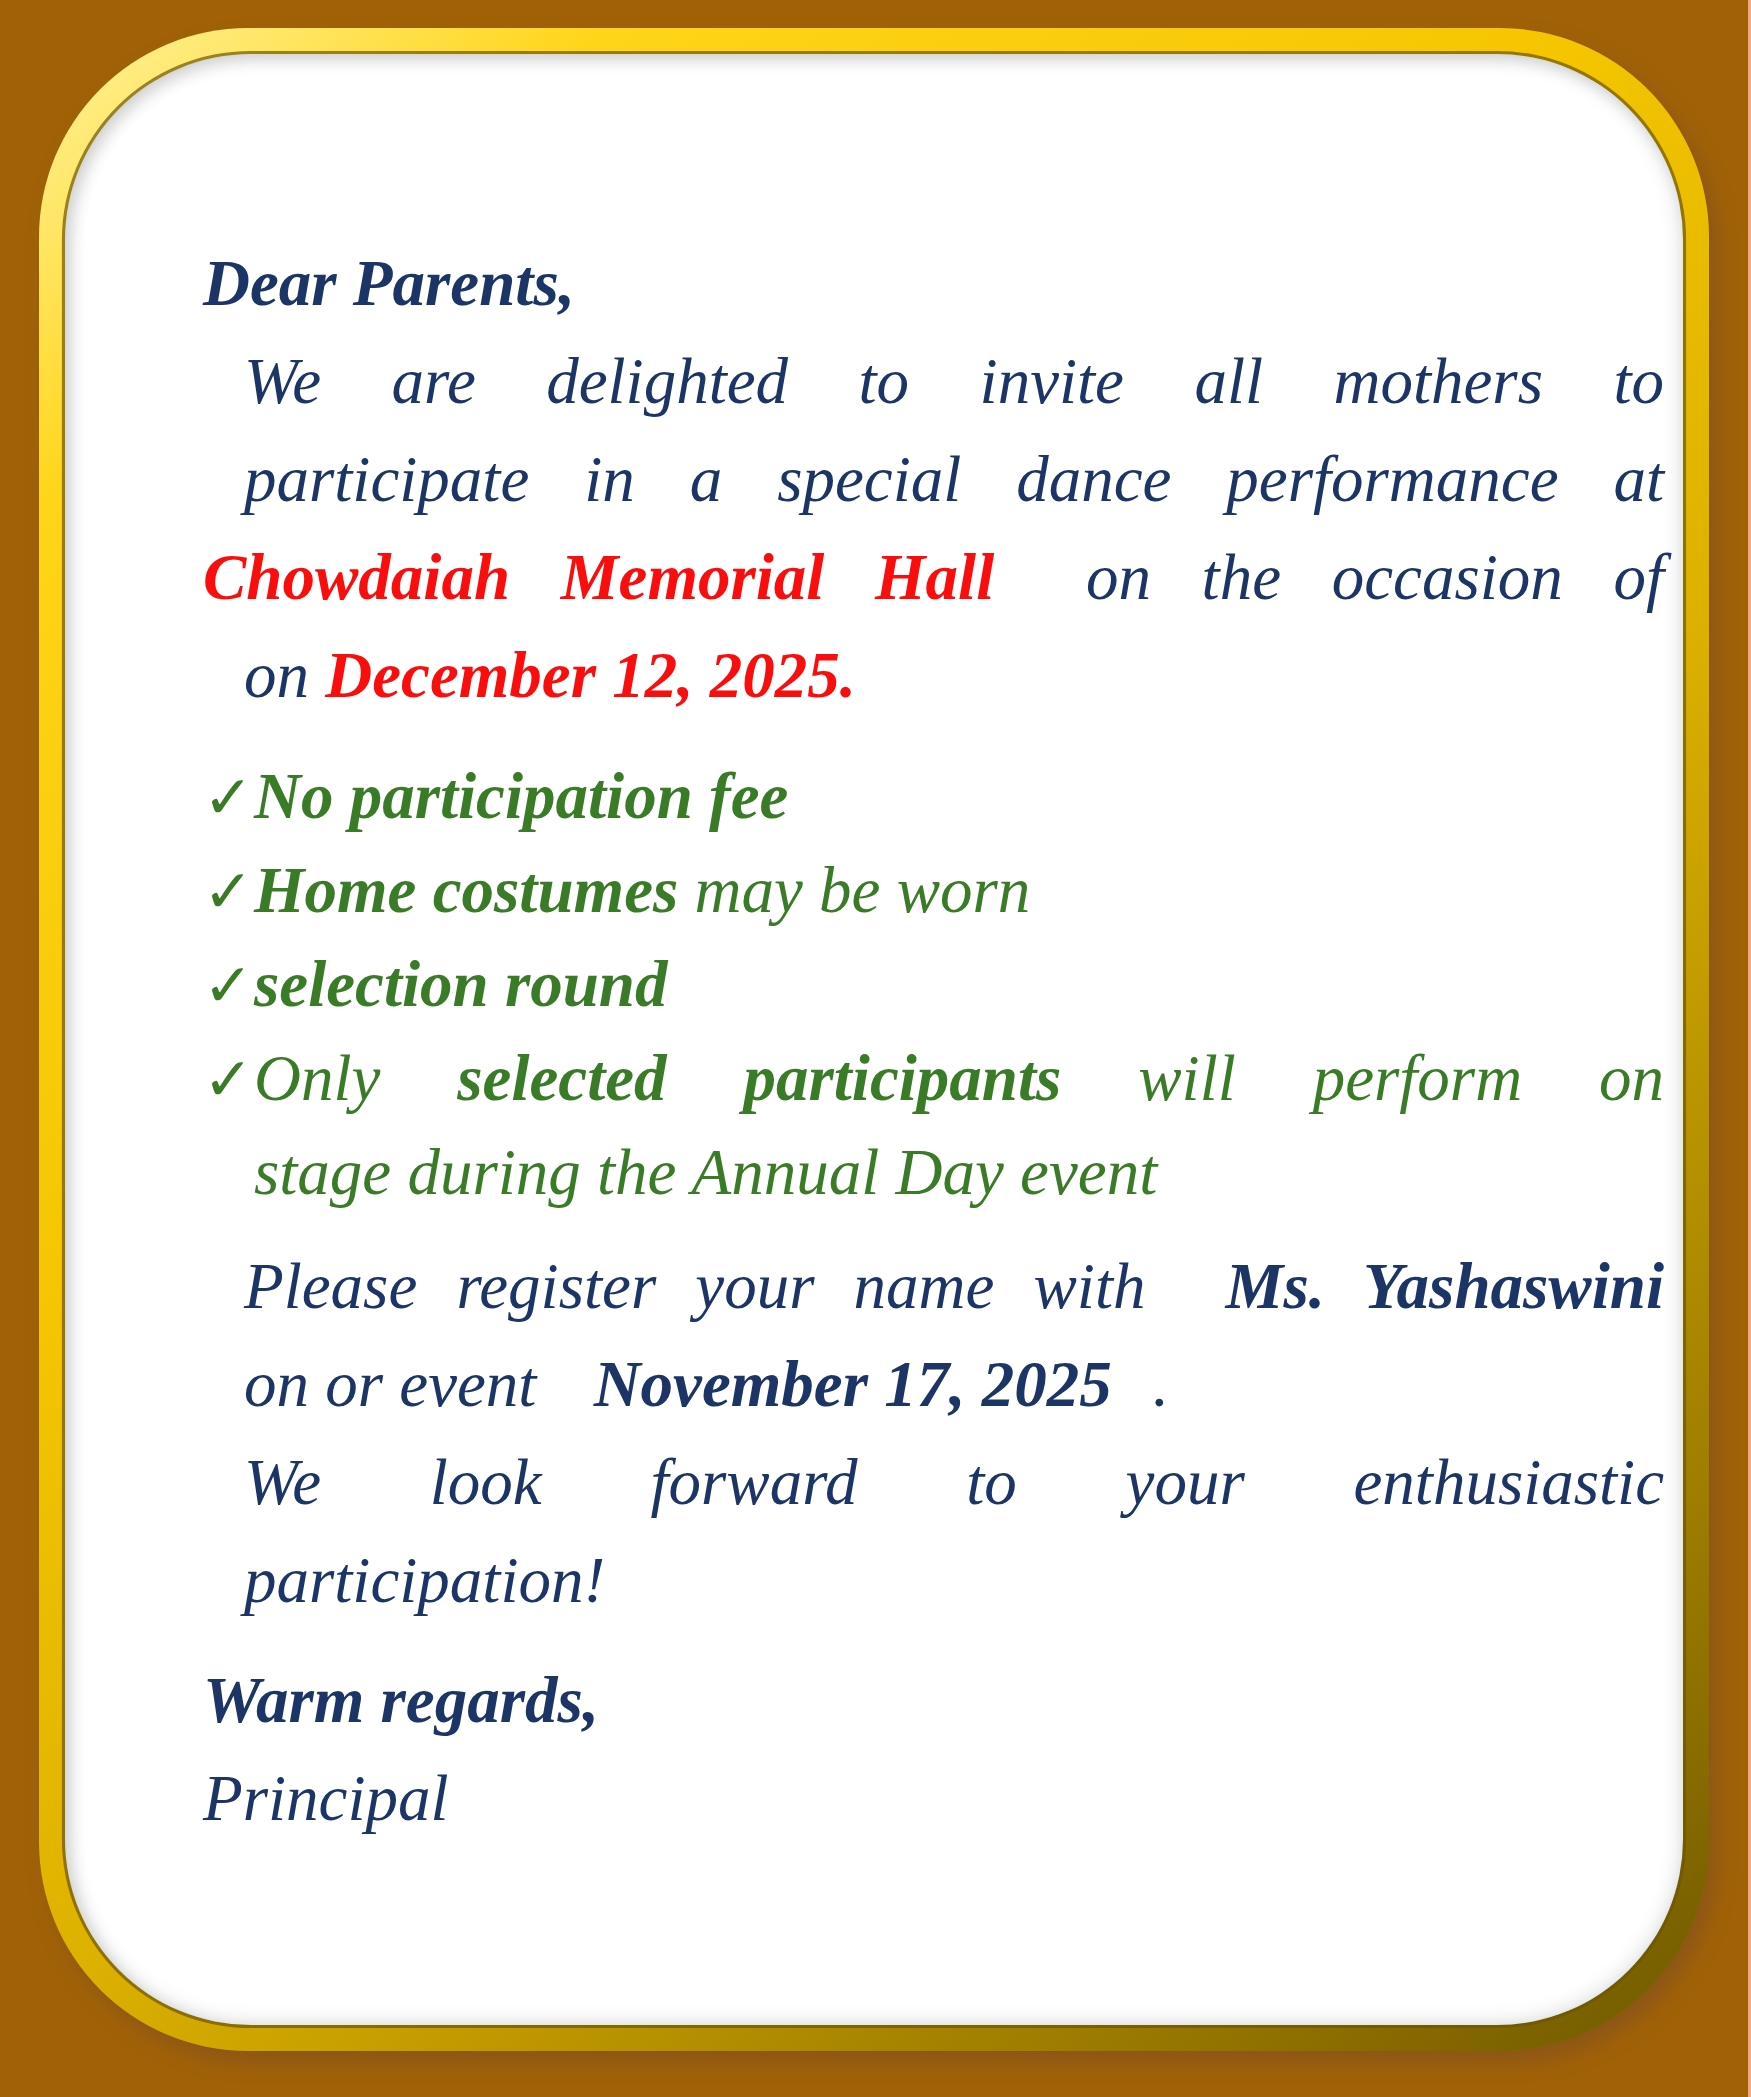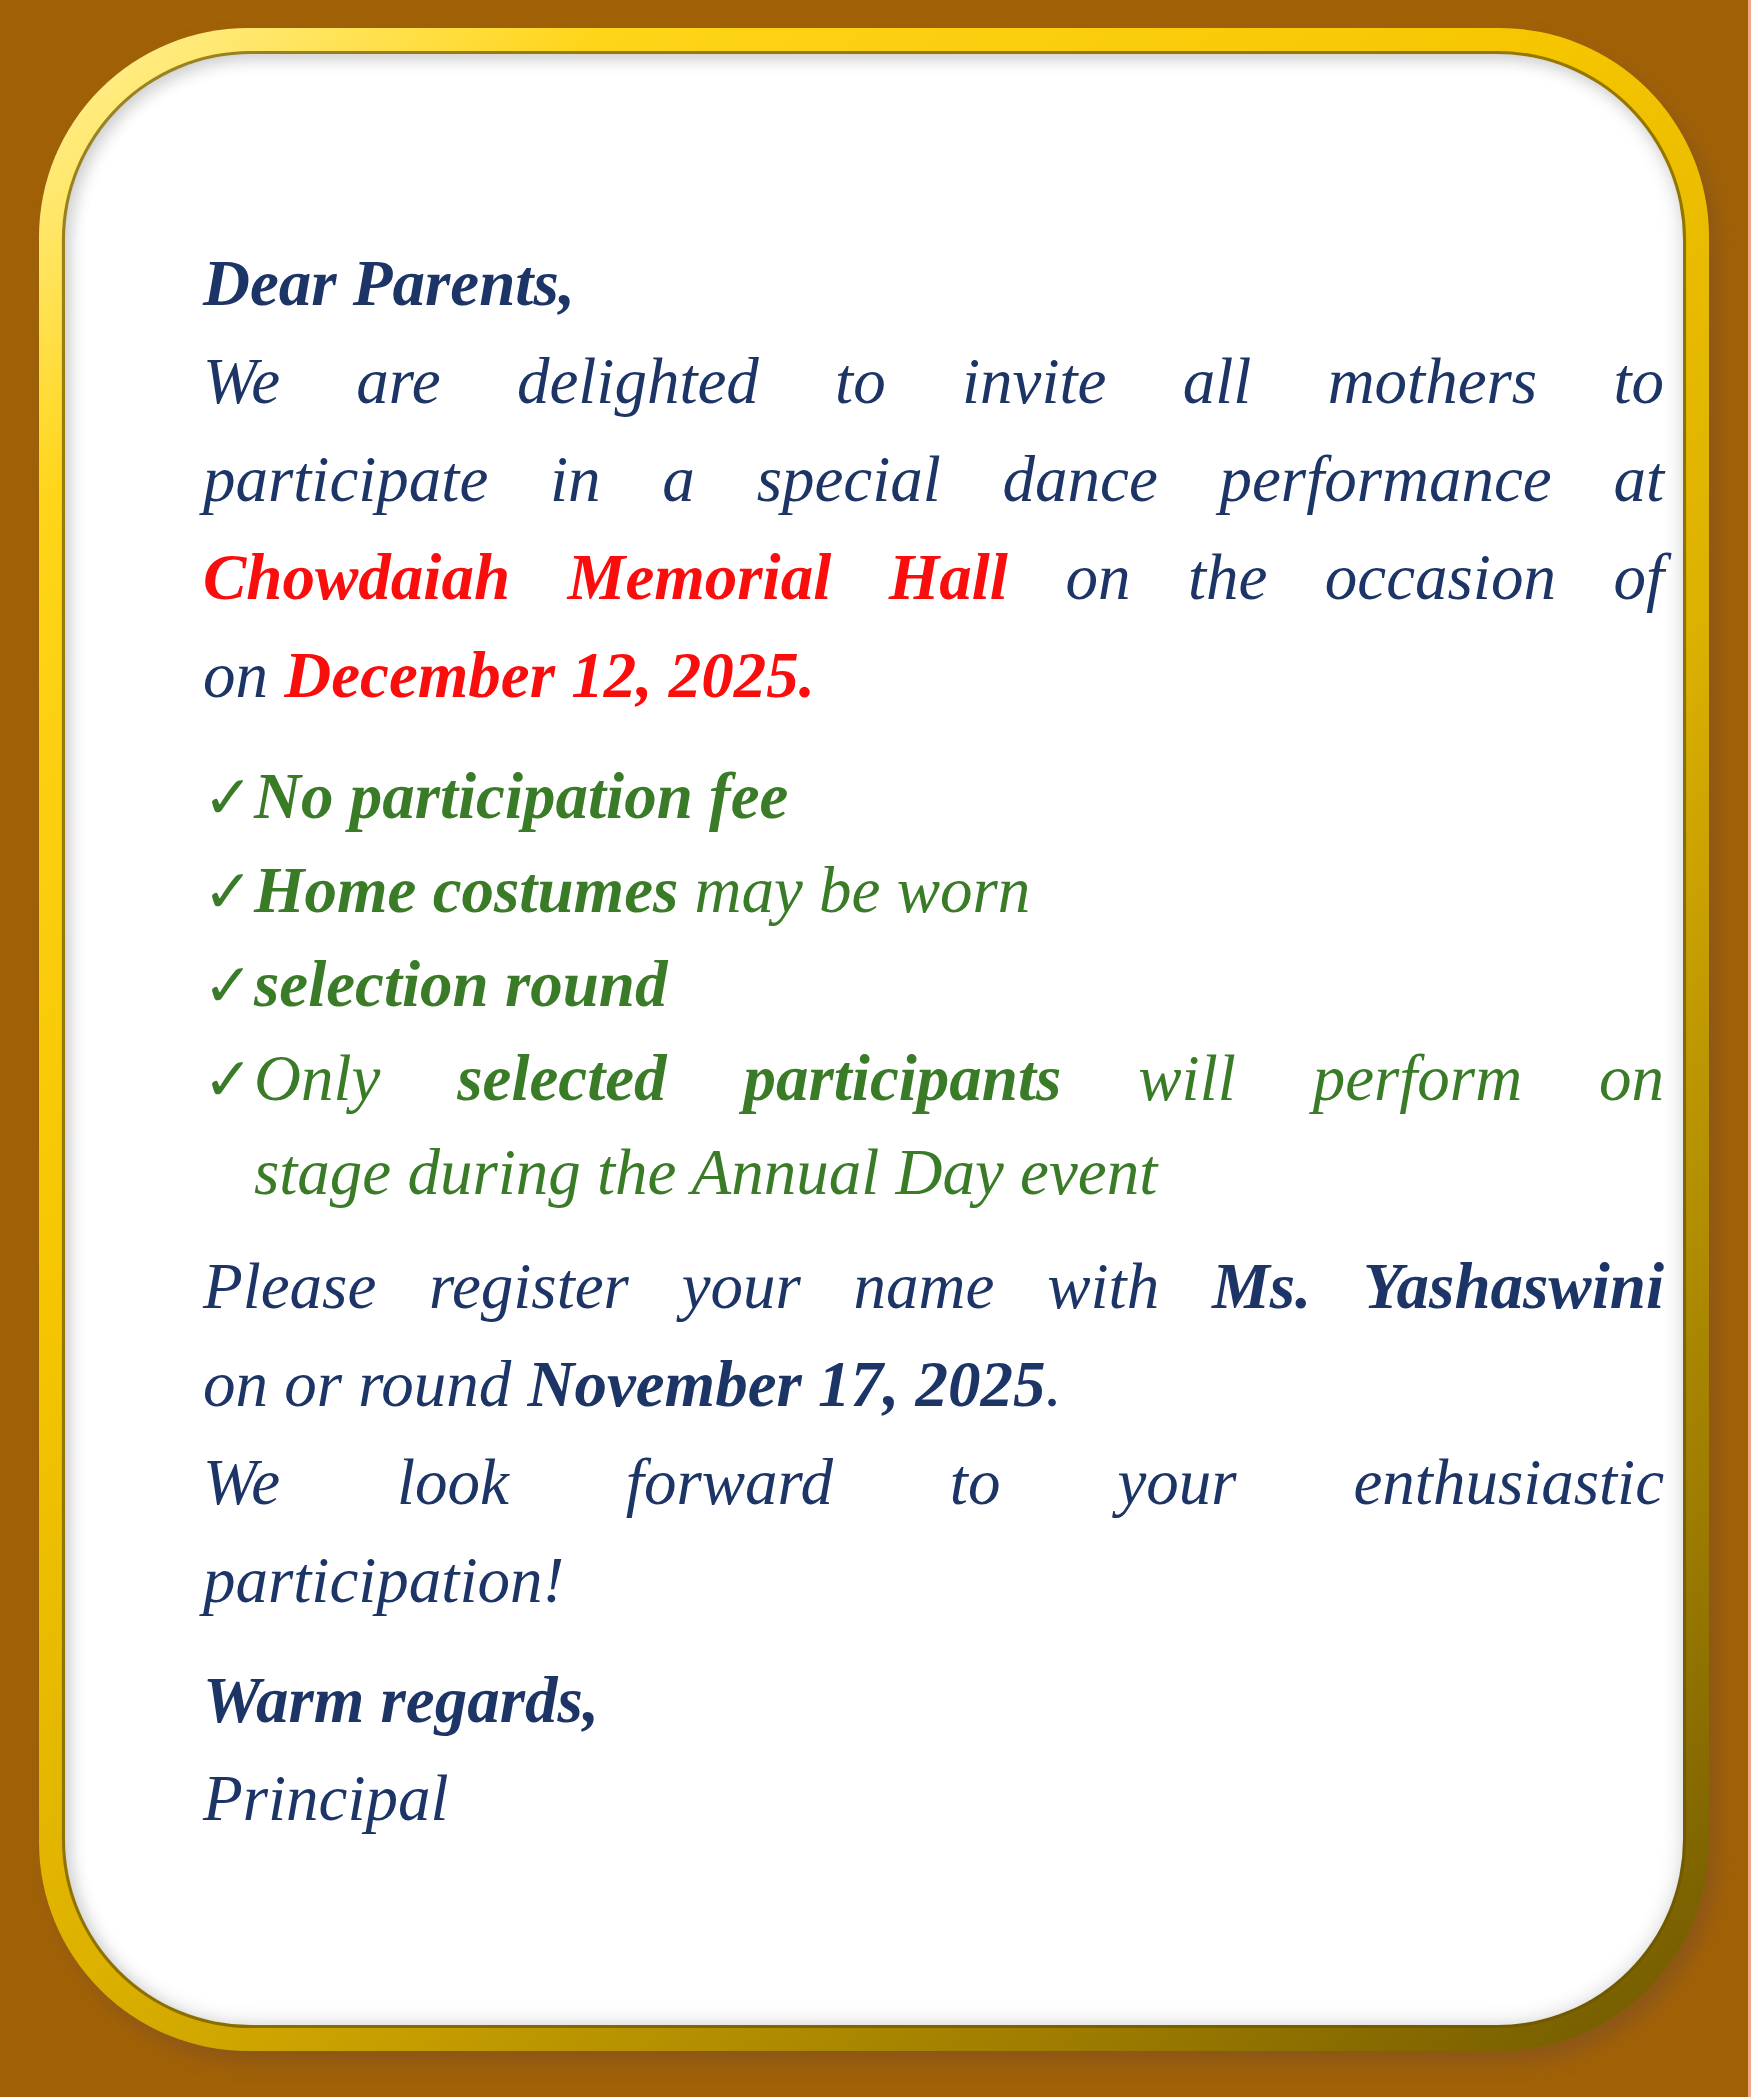--- a/index.html
+++ b/index.html
@@ -37,21 +37,21 @@
     left: 138px; top: 180px;
     width: 1461px;
     color: #1c3566;
     font-size: 65px;
     line-height: 98px;
   }
   .jl { text-align: justify; text-align-last: justify; }
   .ll { text-align: left; text-align-last: left; }
   .b  { font-weight: bold; }
   .red   { color: #f90d0d; font-weight: bold; font-family: Liberation Serif, serif; }
-  .navy  { color: #1c3566; }
+  .navy  { color: #1c3566; margin-left: 41px; }
   .salutation { font-weight: bold; }
   .checklist {
     list-style: none;
     margin: 25px 0 17.5px 0;
     padding: 0;
     color: #3a7b27;
     line-height: 94px;
   }
   .checklist li { position: relative; padding-left: 51px; }
   .check {
@@ -122,21 +122,21 @@
               <span>stage during the Annual Day event</span>
             </div>
           </li>
         </ul>
 
         <div class="para2">
           <div class="jl">
             <span class="navy">Please register your name with </span><span class="navy b">Ms. Yashaswini</span>
           </div>
           <div class="ll">
-            <span class="navy">on or round </span><span class="navy b">November 17, 2025</span><span class="navy">.</span>
+            <span class="navy">on or event </span><span class="navy b">November 17, 2025</span><span class="navy">.</span>
           </div>
         </div>
 
         <div class="para3">
           <div class="jl">
             <span class="navy">We look forward to your enthusiastic</span>
           </div>
           <div class="ll">
             <span class="navy">participation!</span>
           </div>

